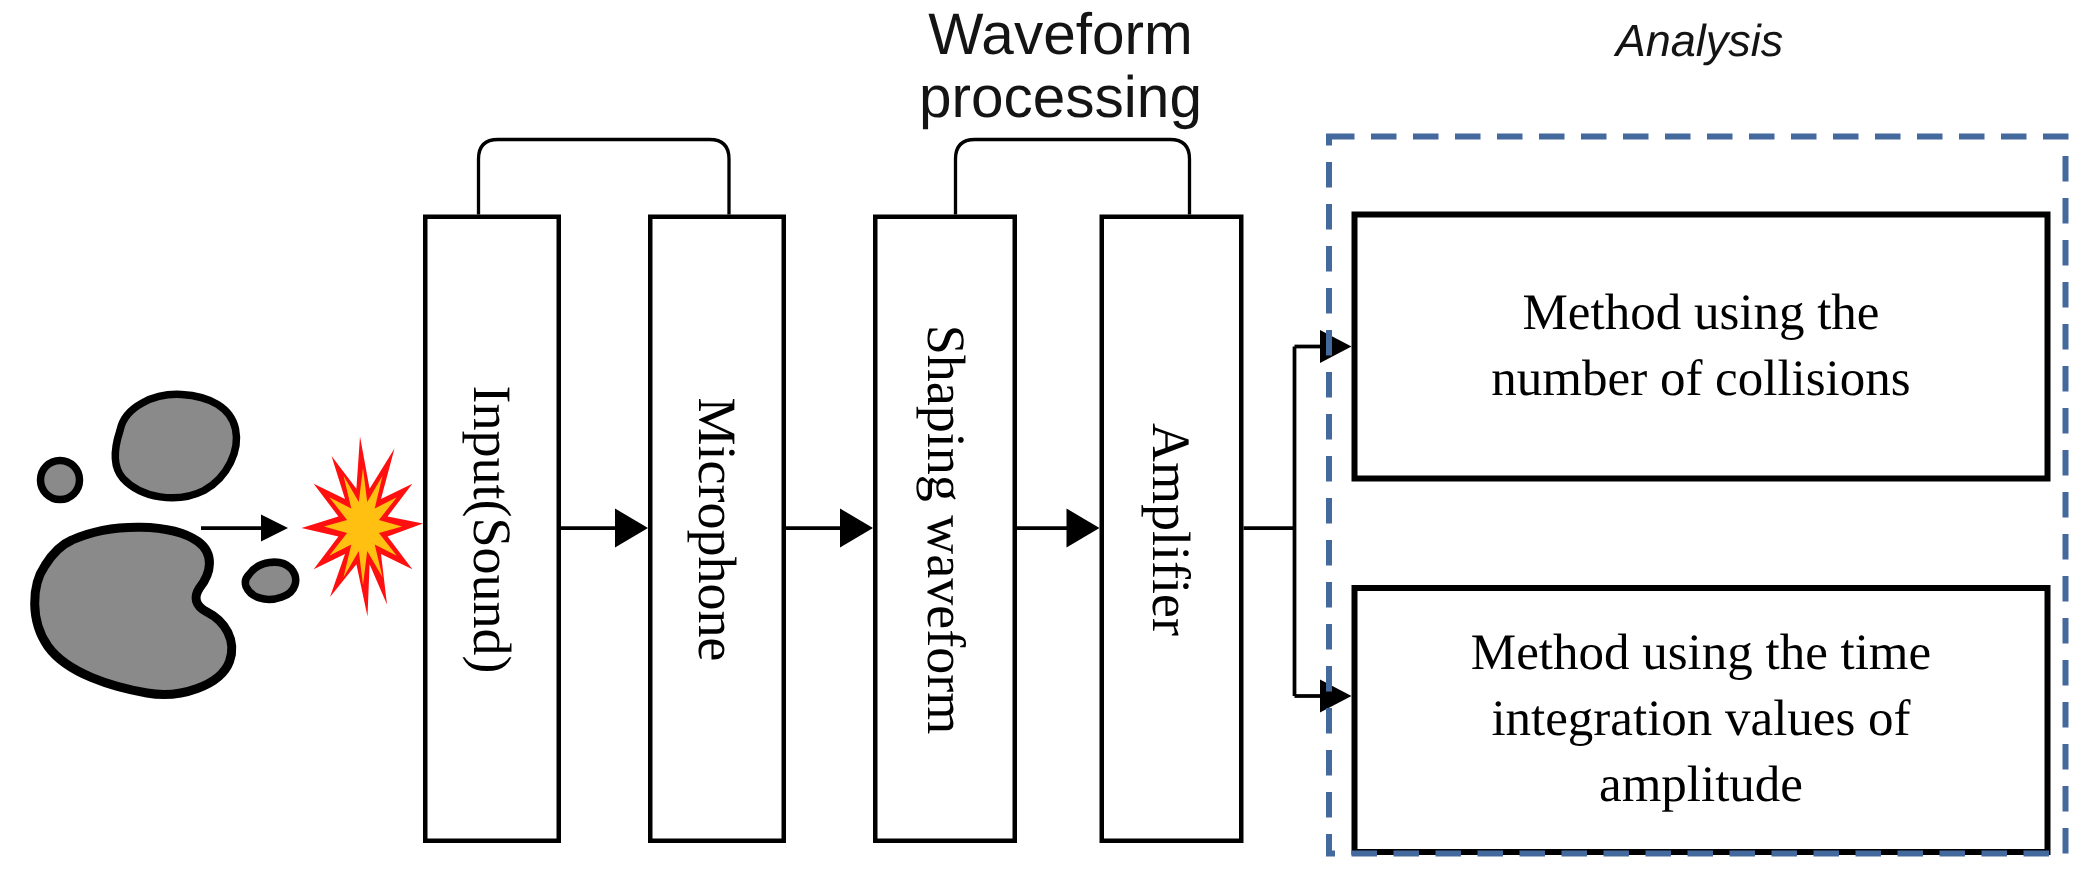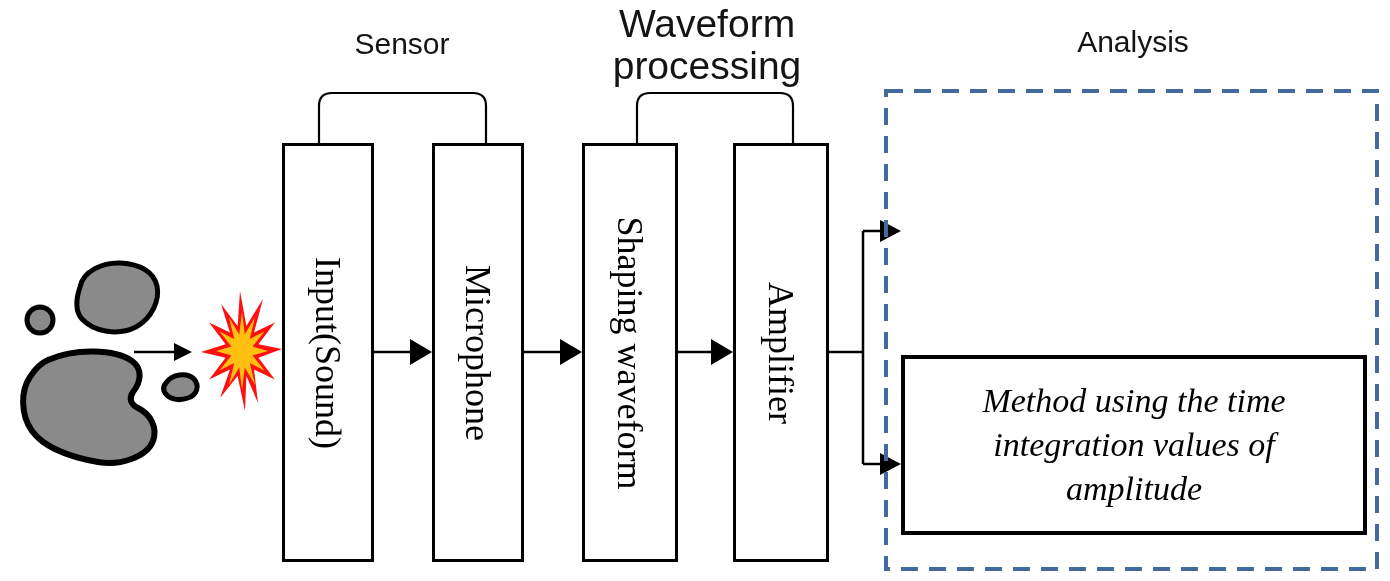--- a/index.html
+++ b/index.html
@@ -30,39 +30,42 @@
     font-family:"Liberation Serif",serif;font-size:34px;line-height:44px;
     color:#000;text-align:center;white-space:pre-line;
   }
   svg.overlay{position:absolute;left:0;top:0;z-index:5;pointer-events:none;}
 </style>
 </head>
 <body>
 
 <div id="stage">
 
-  <div class="hdr" id="hdr-sensor" style="left:322px;top:27px;width:160px;">Sensor</div>
   <div class="hdr" id="hdr-wproc" style="left:607px;top:3px;width:200px;">Waveform
 processing</div>
-  <div class="hdr" id="hdr-analysis" style="left:1033px;top:25px;width:200px;">Analysis</div>
+  <div class="hdr" id="hdr-analysis" style="left:1033px;top:11px;width:200px;font-style:italic;">Analysis</div>
 
   <div class="vbox" style="left:282px;width:92px;">
     <span class="vtext">Input(Sound)</span>
   </div>
   <div class="vbox" style="left:432px;width:92px;">
     <span class="vtext">Microphone</span>
   </div>
   <div class="vbox" style="left:582px;width:96px;">
     <span class="vtext">Shaping waveform</span>
   </div>
   <div class="vbox" style="left:733px;width:96px;">
     <span class="vtext">Amplifier</span>
   </div>
 
-  <div class="mbox" style="top:355px;font-style:italic;">
+  <div class="mbox" style="top:141px;">
+    <span class="mtext">Method using the
+number of collisions</span>
+  </div>
+  <div class="mbox" style="top:390px;">
     <span class="mtext">Method using the time
 integration values of
 amplitude</span>
   </div>
 
   <svg class="overlay" width="1390" height="581" viewBox="0 0 1390 581">
 
     <g>
       <path stroke="#000" stroke-width="5" d="M 80 287 C 83 271 103 262 121 263 C 140 264 154 272 157 286
                C 160 300 152 318 136 327 C 118 336 94 332 82 319 C 74 310 77 296 80 287 Z" fill="#8A8A8A"></path>

